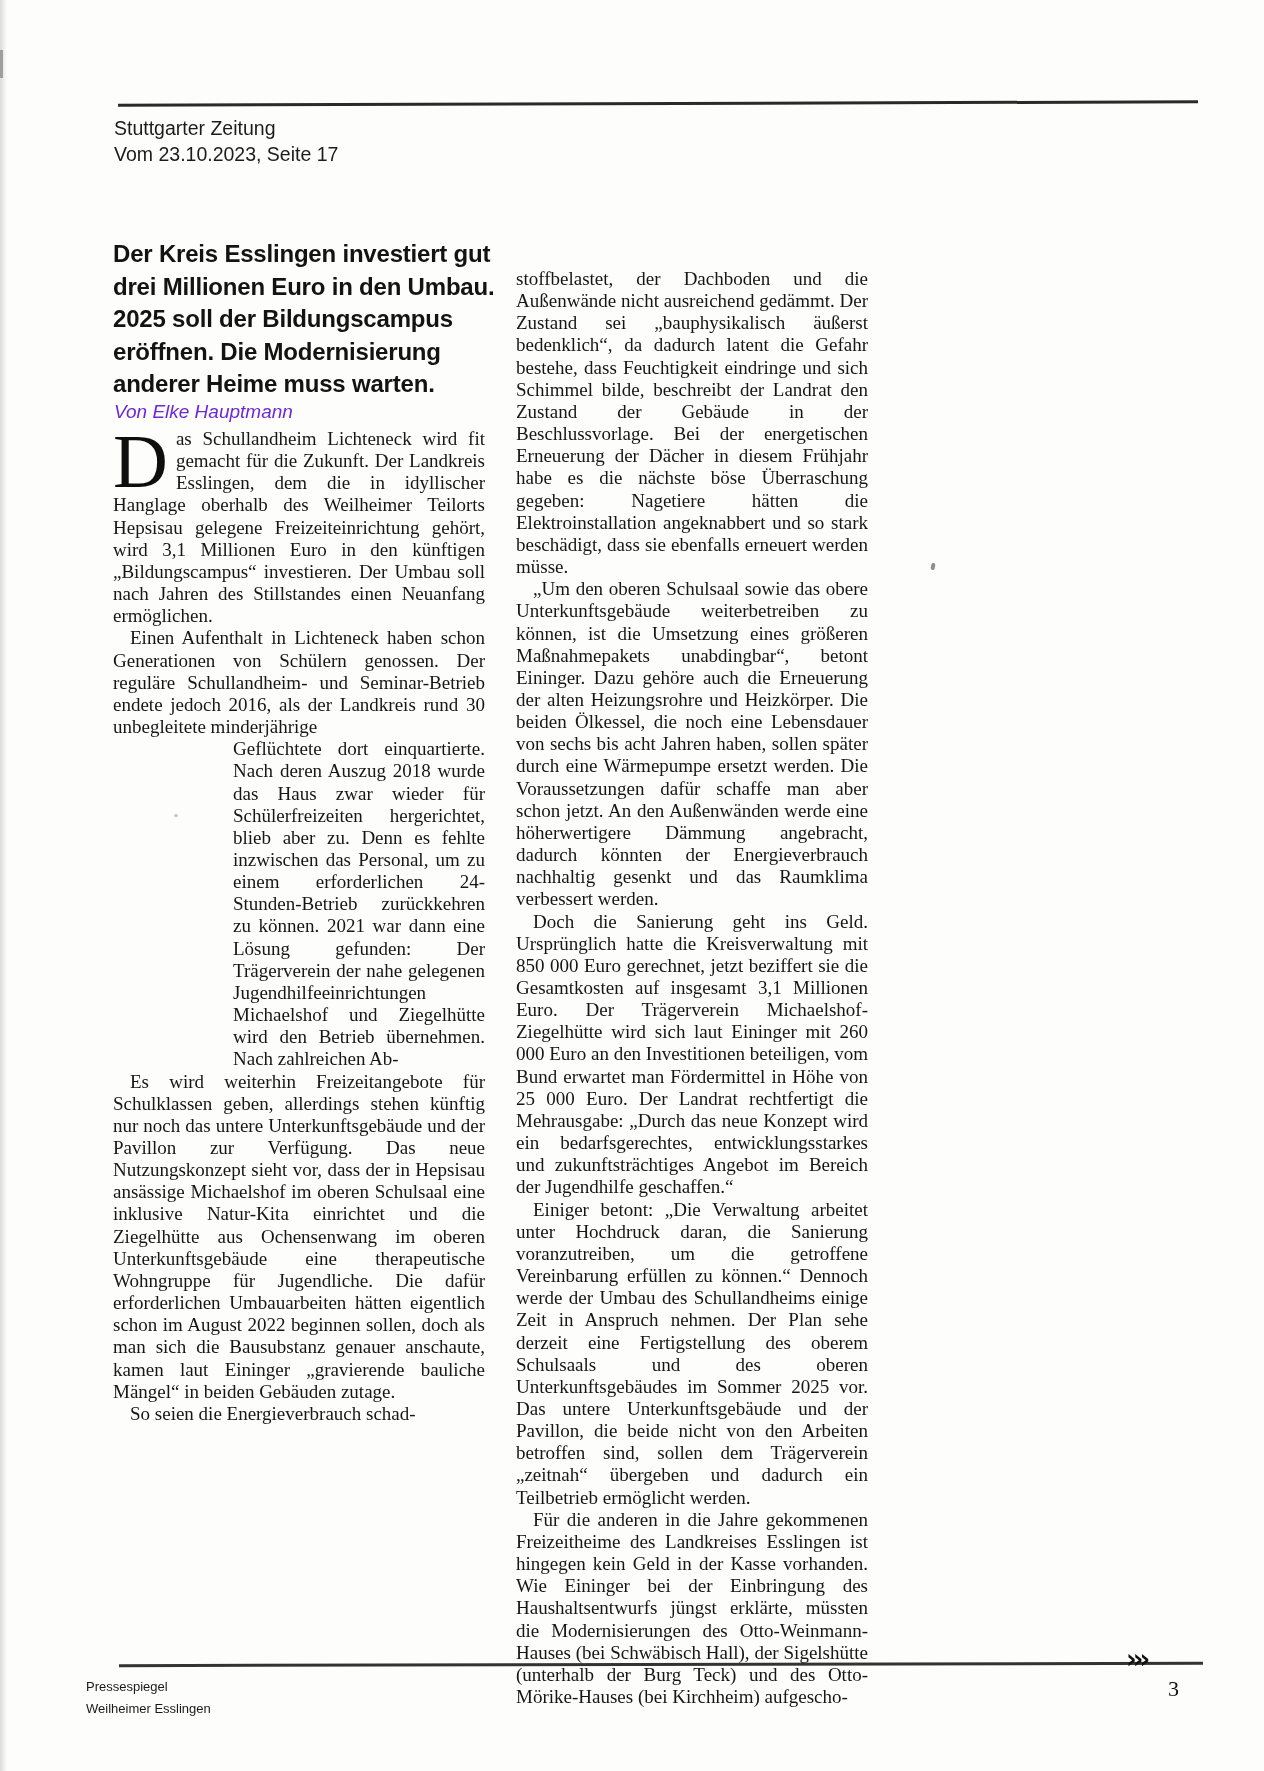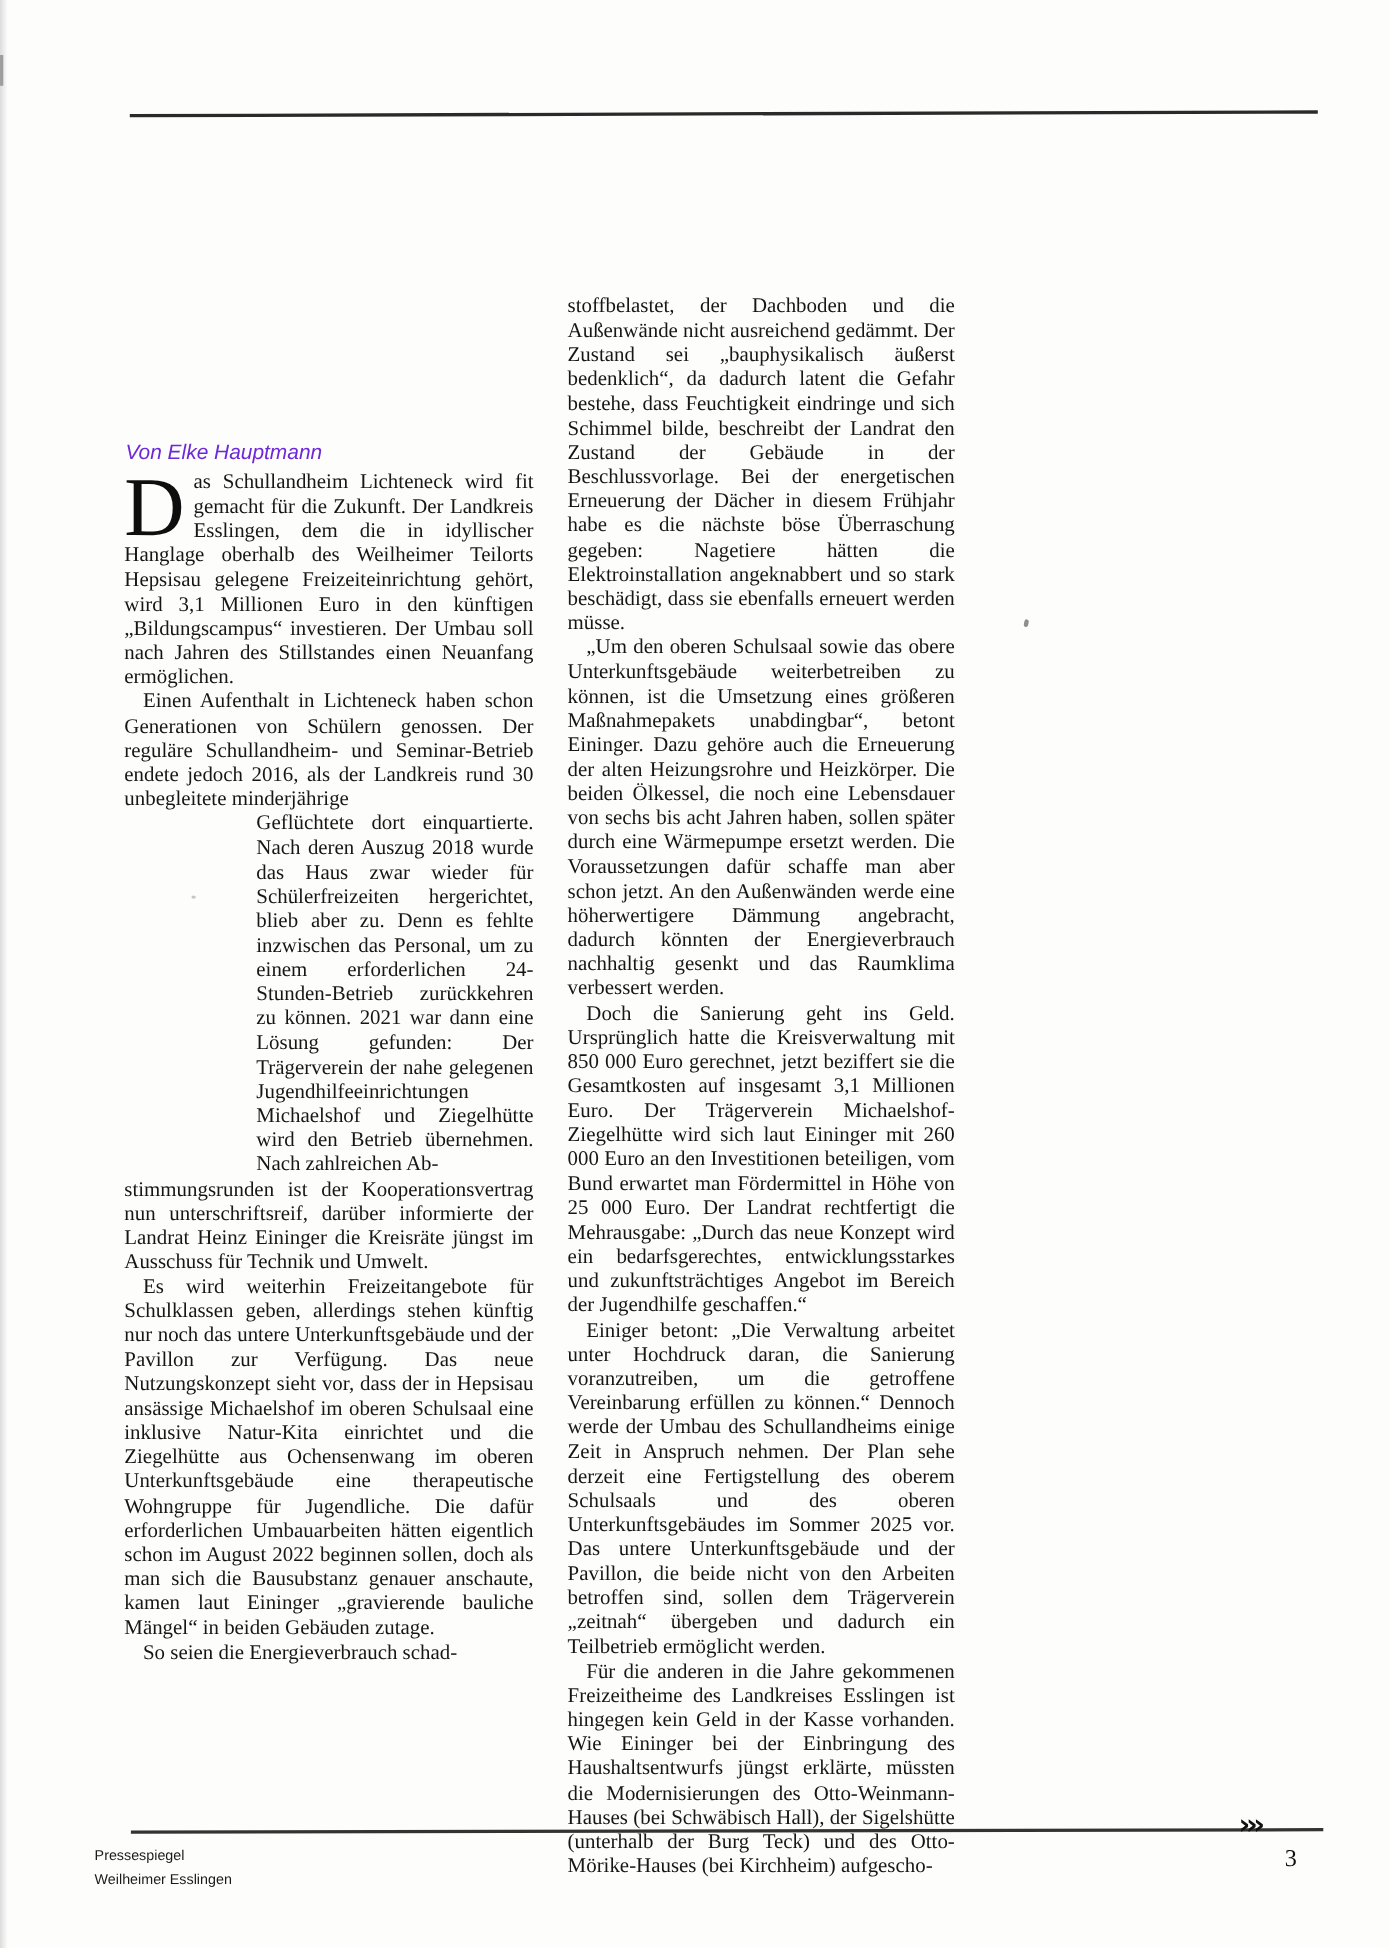--- a/index.html
+++ b/index.html
@@ -59,30 +59,34 @@
 <div class="page">
 
   <div class="edge-shade"></div>
   <div class="artifact-1"></div>
   <div class="artifact-2"></div>
   <div class="artifact-3"></div>
   <div class="artifact-4"></div>
 
   <div class="top-rule"></div>
 
+  <div class="masthead">
+    <div>Stuttgarter Zeitung</div>
+    <div>Vom 23.10.2023, Seite 17</div>
+  </div>
 
 
+  <p class="lead">Der Kreis Esslingen investiert gut drei Millionen Euro in den Umbau. 2025 soll der Bildungscampus eröffnen. Die Modernisierung anderer Heime muss warten.</p>
 
   <p class="byline">Von Elke Hauptmann</p>
 
   <div class="col col-left">
     <p class="para"><span class="dropcap">D</span><span>as Schullandheim Lichteneck wird fit gemacht für die Zukunft. Der Landkreis Esslingen, dem die in idyllischer Hanglage oberhalb des Weilheimer Teilorts Hepsisau gelegene Freizeiteinrichtung gehört, wird 3,1 Millionen Euro in den künftigen „Bildungscampus“ investieren. Der Umbau soll nach Jahren des Stillstandes einen Neuanfang ermöglichen.</span></p>
     <p class="para indent">Einen Aufenthalt in Lichteneck haben schon Generationen von Schülern genossen. Der reguläre Schullandheim- und Seminar-Betrieb endete jedoch 2016, als der Landkreis rund 30 unbegleitete minderjährige</p>
     <p class="para narrow">Geflüchtete dort einquartierte. Nach deren Auszug 2018 wurde das Haus zwar wieder für Schülerfreizeiten hergerichtet, blieb aber zu. Denn es fehlte inzwischen das Personal, um zu einem erforderlichen 24-Stunden-Betrieb zurückkehren zu können. 2021 war dann eine Lösung gefunden: Der Trägerverein der nahe gelegenen Jugendhilfeeinrichtungen Michaelshof und Ziegelhütte wird den Betrieb übernehmen. Nach zahlreichen Ab-</p>
-    <p class="para">stimmungsrunden ist der Kooperationsvertrag nun unterschriftsreif, darüber informierte der Landrat Heinz Eininger die Kreisräte jüngst im Ausschuss für Technik und Umwelt.</p>
     <p class="para indent">Es wird weiterhin Freizeitangebote für Schulklassen geben, allerdings stehen künftig nur noch das untere Unterkunftsgebäude und der Pavillon zur Verfügung. Das neue Nutzungskonzept sieht vor, dass der in Hepsisau ansässige Michaelshof im oberen Schulsaal eine inklusive Natur-Kita einrichtet und die Ziegelhütte aus Ochensenwang im oberen Unterkunftsgebäude eine therapeutische Wohngruppe für Jugendliche. Die dafür erforderlichen Umbauarbeiten hätten eigentlich schon im August 2022 beginnen sollen, doch als man sich die Bausubstanz genauer anschaute, kamen laut Eininger „gravierende bauliche Mängel“ in beiden Gebäuden zutage.</p>
     <p class="para indent">So seien die Energieverbrauch schad-</p>
   </div>
 
   <div class="col col-right">
     <p class="para">stoffbelastet, der Dachboden und die Außenwände nicht ausreichend gedämmt. Der Zustand sei „bauphysikalisch äußerst bedenklich“, da dadurch latent die Gefahr bestehe, dass Feuchtigkeit eindringe und sich Schimmel bilde, beschreibt der Landrat den Zustand der Gebäude in der Beschlussvorlage. Bei der energetischen Erneuerung der Dächer in diesem Frühjahr habe es die nächste böse Überraschung gegeben: Nagetiere hätten die Elektroinstallation angeknabbert und so stark beschädigt, dass sie ebenfalls erneuert werden müsse.</p>
     <p class="para indent">„Um den oberen Schulsaal sowie das obere Unterkunftsgebäude weiterbetreiben zu können, ist die Umsetzung eines größeren Maßnahmepakets unabdingbar“, betont Eininger. Dazu gehöre auch die Erneuerung der alten Heizungsrohre und Heizkörper. Die beiden Ölkessel, die noch eine Lebensdauer von sechs bis acht Jahren haben, sollen später durch eine Wärmepumpe ersetzt werden. Die Voraussetzungen dafür schaffe man aber schon jetzt. An den Außenwänden werde eine höherwertigere Dämmung angebracht, dadurch könnten der Energieverbrauch nachhaltig gesenkt und das Raumklima verbessert werden.</p>
     <p class="para indent">Doch die Sanierung geht ins Geld. Ursprünglich hatte die Kreisverwaltung mit 850 000 Euro gerechnet, jetzt beziffert sie die Gesamtkosten auf insgesamt 3,1 Millionen Euro. Der Trägerverein Michaelshof-Ziegelhütte wird sich laut Eininger mit 260 000 Euro an den Investitionen beteiligen, vom Bund erwartet man Fördermittel in Höhe von 25 000 Euro. Der Landrat rechtfertigt die Mehrausgabe: „Durch das neue Konzept wird ein bedarfsgerechtes, entwicklungsstarkes und zukunftsträchtiges Angebot im Bereich der Jugendhilfe geschaffen.“</p>
     <p class="para indent">Einiger betont: „Die Verwaltung arbeitet unter Hochdruck daran, die Sanierung voranzutreiben, um die getroffene Vereinbarung erfüllen zu können.“ Dennoch werde der Umbau des Schullandheims einige Zeit in Anspruch nehmen. Der Plan sehe derzeit eine Fertigstellung des oberem Schulsaals und des oberen Unterkunftsgebäudes im Sommer 2025 vor. Das untere Unterkunftsgebäude und der Pavillon, die beide nicht von den Arbeiten betroffen sind, sollen dem Trägerverein „zeitnah“ übergeben und dadurch ein Teilbetrieb ermöglicht werden.</p>
     <p class="para indent">Für die anderen in die Jahre gekommenen Freizeitheime des Landkreises Esslingen ist hingegen kein Geld in der Kasse vorhanden. Wie Eininger bei der Einbringung des Haushaltsentwurfs jüngst erklärte, müssten die Modernisierungen des Otto-Weinmann-Hauses (bei Schwäbisch Hall), der Sigelshütte (unterhalb der Burg Teck) und des Otto-Mörike-Hauses (bei Kirchheim) aufgescho-</p>

